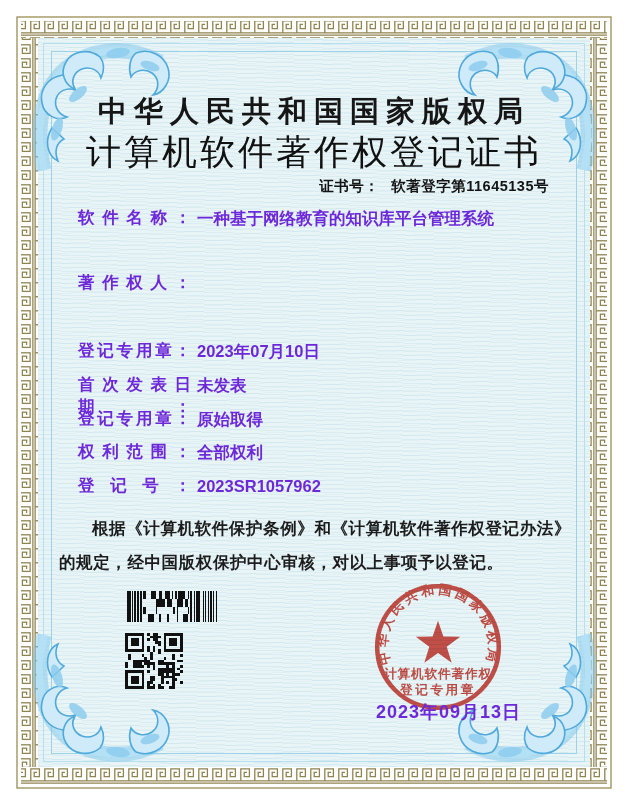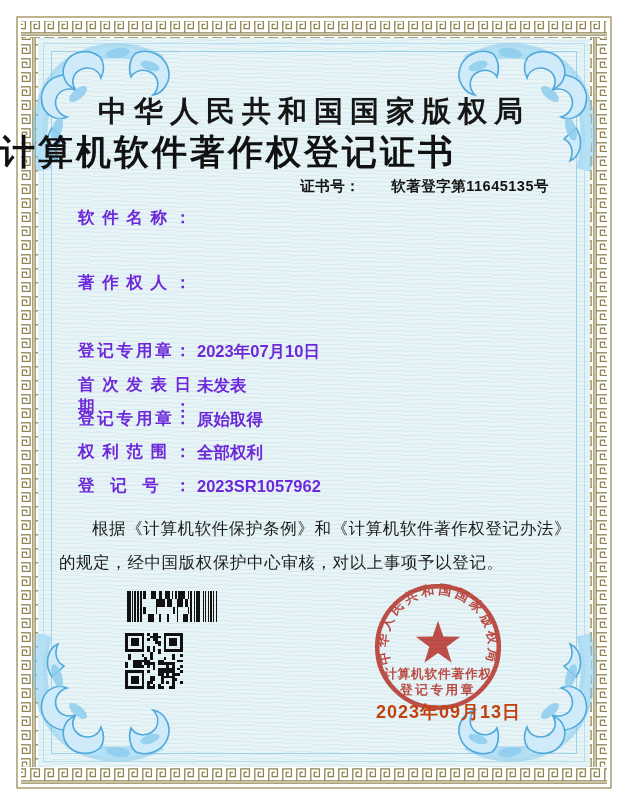--- a/index.html
+++ b/index.html
@@ -15,37 +15,37 @@
   .frame-outer{position:absolute;inset:43px;border:1px solid #b6dfef;}
   .frame-inner{position:absolute;inset:51px;border:1px solid #9ed2e9;}
   .corner{position:absolute;width:140px;height:140px;}
   .c-tl{left:32px;top:32px;}
   .c-tr{right:32px;top:32px;transform:scaleX(-1);}
   .c-bl{left:32px;bottom:32px;transform:scaleY(-1);}
   .c-br{right:32px;bottom:32px;transform:scale(-1,-1);}
   .t-serif{font-family:"Liberation Serif","DejaVu Serif",serif;}
   .authority{position:absolute;top:92px;left:0;width:100%;text-align:center;
              font-size:29px;font-weight:bold;letter-spacing:7px;color:#161616;}
-  .cert-title{position:absolute;top:129px;left:0;width:100%;
-              font-size:35px;font-weight:bold;letter-spacing:3px;color:#111;}
+  .cert-title{position:absolute;top:129px;left:0;width:100%;text-align:center;
+              font-size:35px;font-weight:normal;letter-spacing:3px;color:#111;}
   .certno{position:absolute;top:177px;right:79px;font-size:14.5px;font-weight:bold;
           color:#141414;letter-spacing:0.5px;}
-  .certno .lbl{margin-right:31px;}
+  .certno .lbl{margin-right:12px;}
   .row{position:absolute;left:78px;width:480px;font-weight:bold;font-size:16.5px;color:#6d28d9;}
   .row .lbl{display:inline-block;width:113px;text-align:justify;text-align-last:justify;vertical-align:top;}
   .row .val{position:absolute;left:119px;top:0;width:356px;line-height:23px;}
   .statement{position:absolute;left:59px;top:511px;width:512px;font-size:16.5px;
-             font-weight:normal;line-height:34px;text-indent:2em;letter-spacing:0.6px;
+             font-weight:bold;line-height:34px;text-indent:2em;letter-spacing:0.6px;
              text-align:justify;color:#1c1c1c;}
   .barcode{position:absolute;left:127px;top:591px;width:90px;height:31px;}
   .qrcode{position:absolute;left:125px;top:633px;width:58px;height:56px;}
   .seal{position:absolute;left:362px;top:571px;width:152px;height:152px;
         mix-blend-mode:multiply;opacity:0.93;}
   .issue-date{position:absolute;left:376px;top:700px;font-size:18px;font-weight:bold;
-              letter-spacing:1px;color:#c2410c;}
+              letter-spacing:1px;color:#6d28d9;}
 </style>
 </head>
 <body>
 
 <div class="cert">
 
   <div class="paper"></div>
 
   <svg class="deco" width="628" height="805" aria-hidden="true">
     <defs>
@@ -99,20 +99,21 @@
 
   <div class="authority t-serif">中华人民共和国国家版权局</div>
   <div class="cert-title t-serif">计算机软件著作权登记证书</div>
   <div class="certno">
     <span class="lbl">证书号：</span><span>软著登字第11645135号</span>
   </div>
 
   <div class="row" style="top:207px">
     <span class="lbl">软件名称：</span>
     <div class="val">
+      <div>一种基于网络教育的知识库平台管理系统</div>
     </div>
   </div>
   <div class="row" style="top:272px">
     <span class="lbl">著作权人：</span>
   </div>
   <div class="row" style="top:340px">
     <span class="lbl">登记专用章：</span>
     <div class="val">2023年07月10日</div>
   </div>
   <div class="row" style="top:374px">

